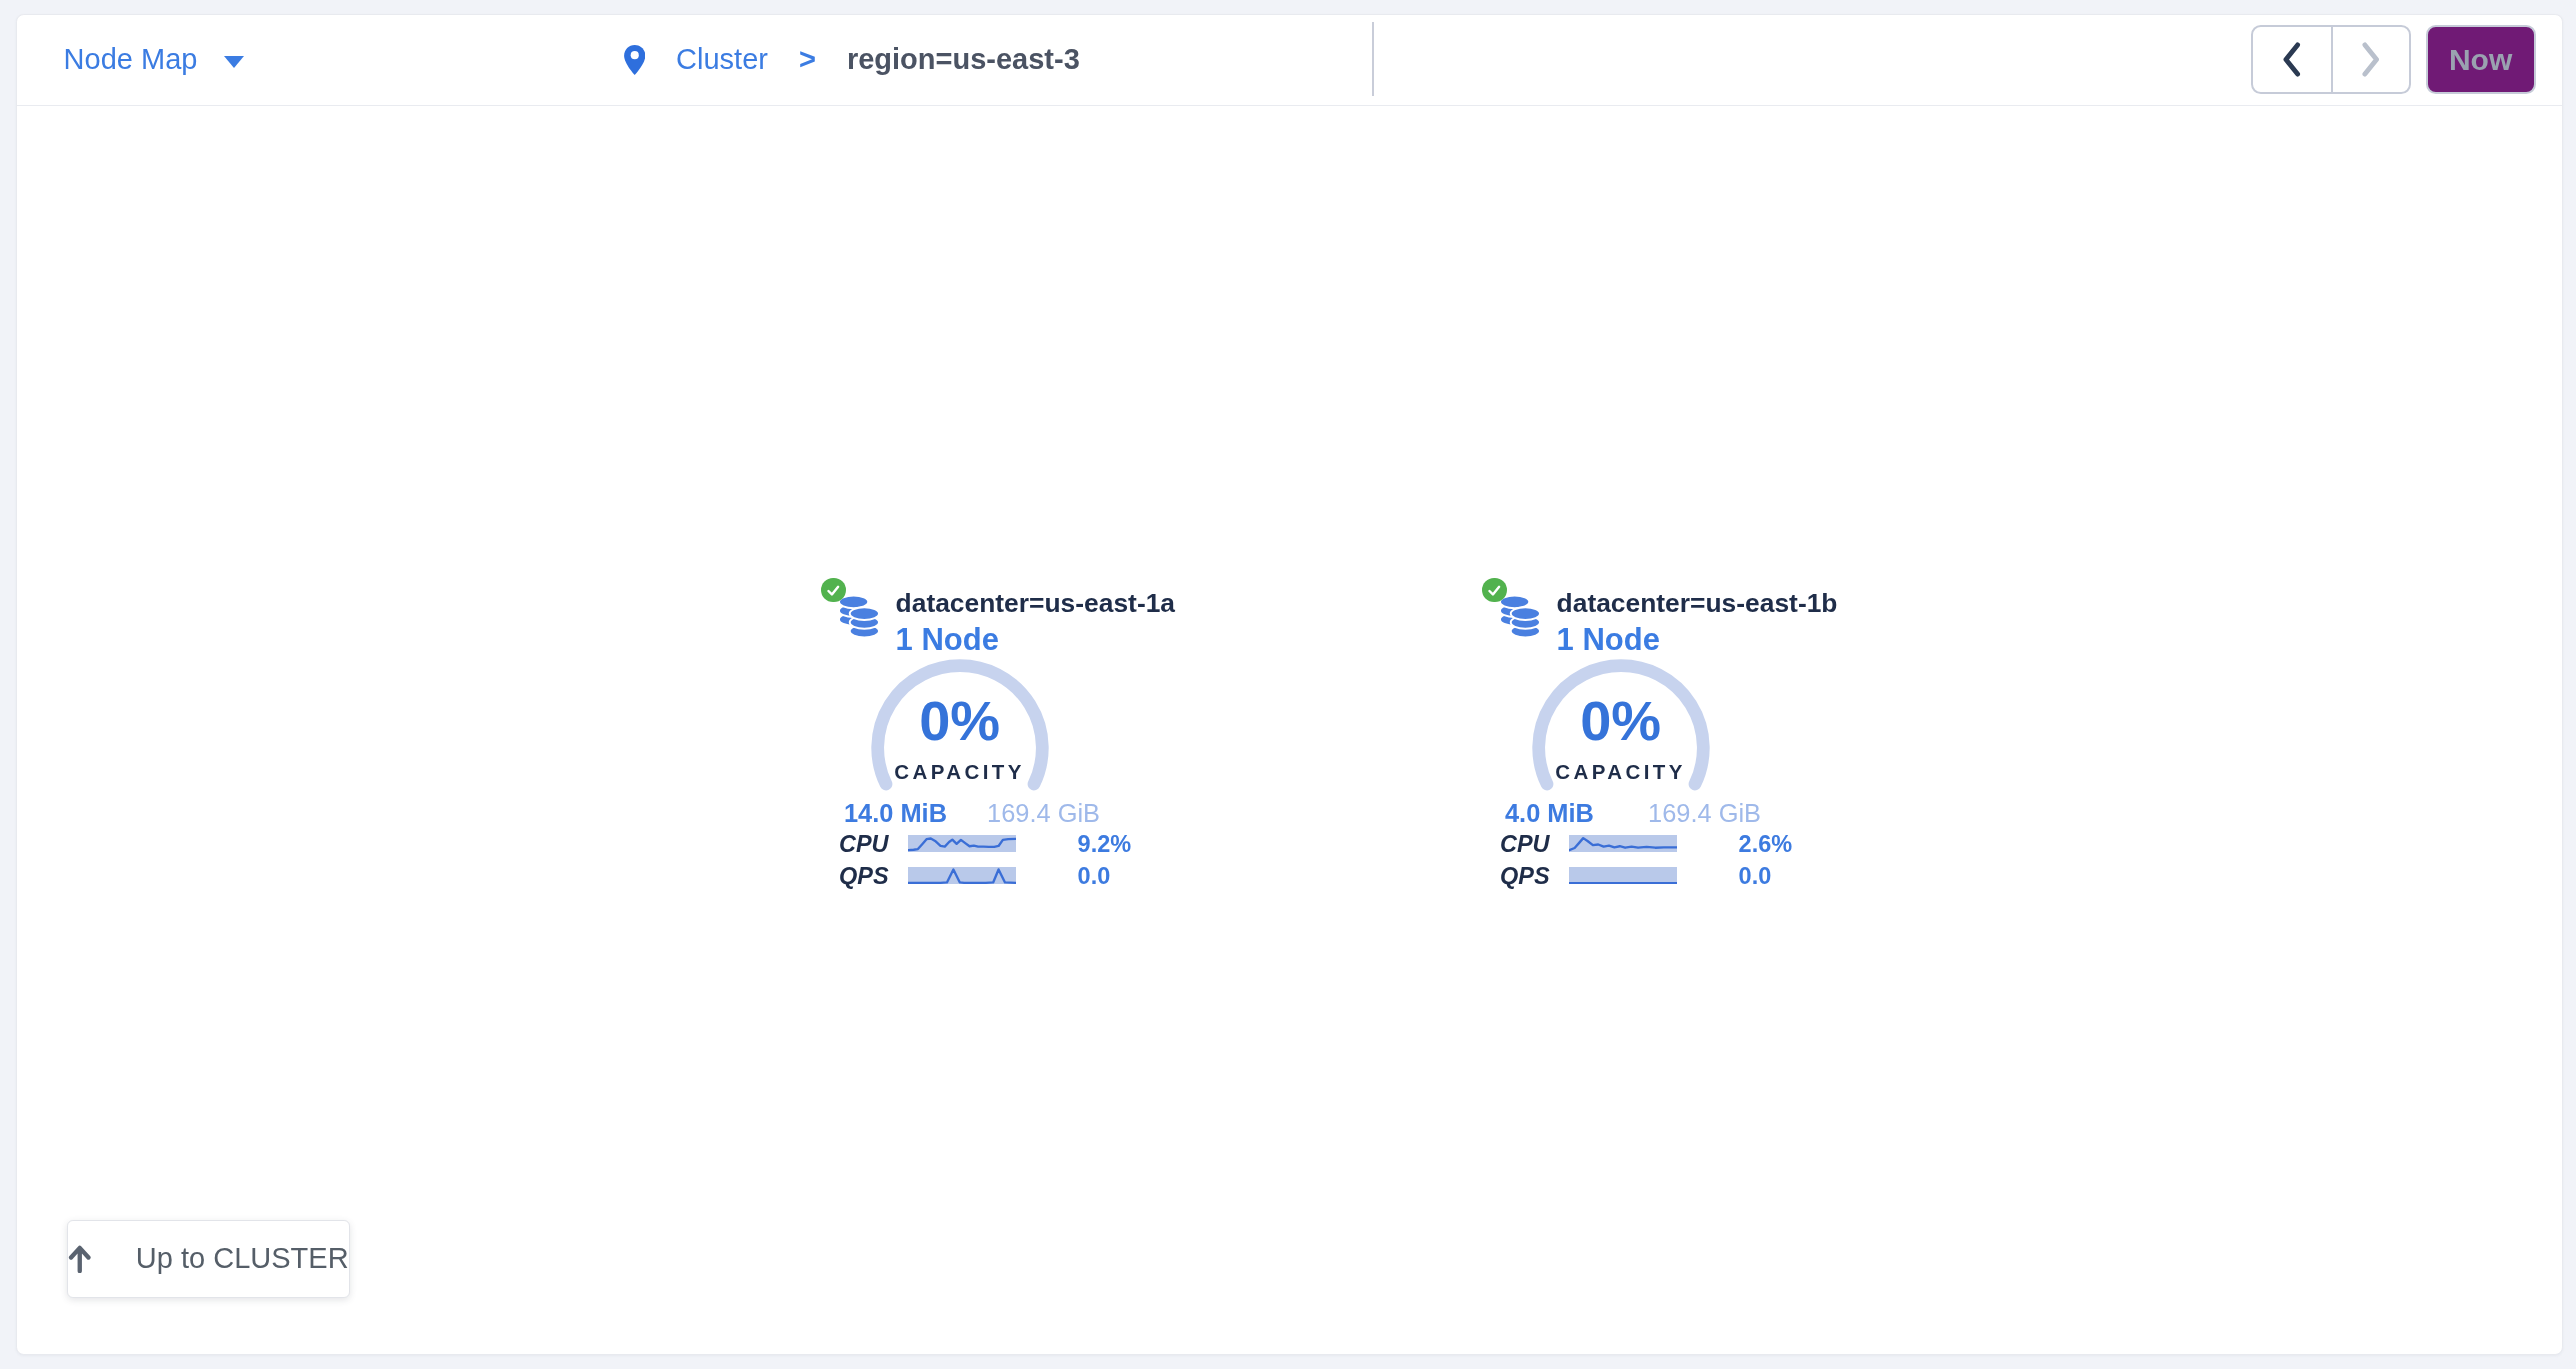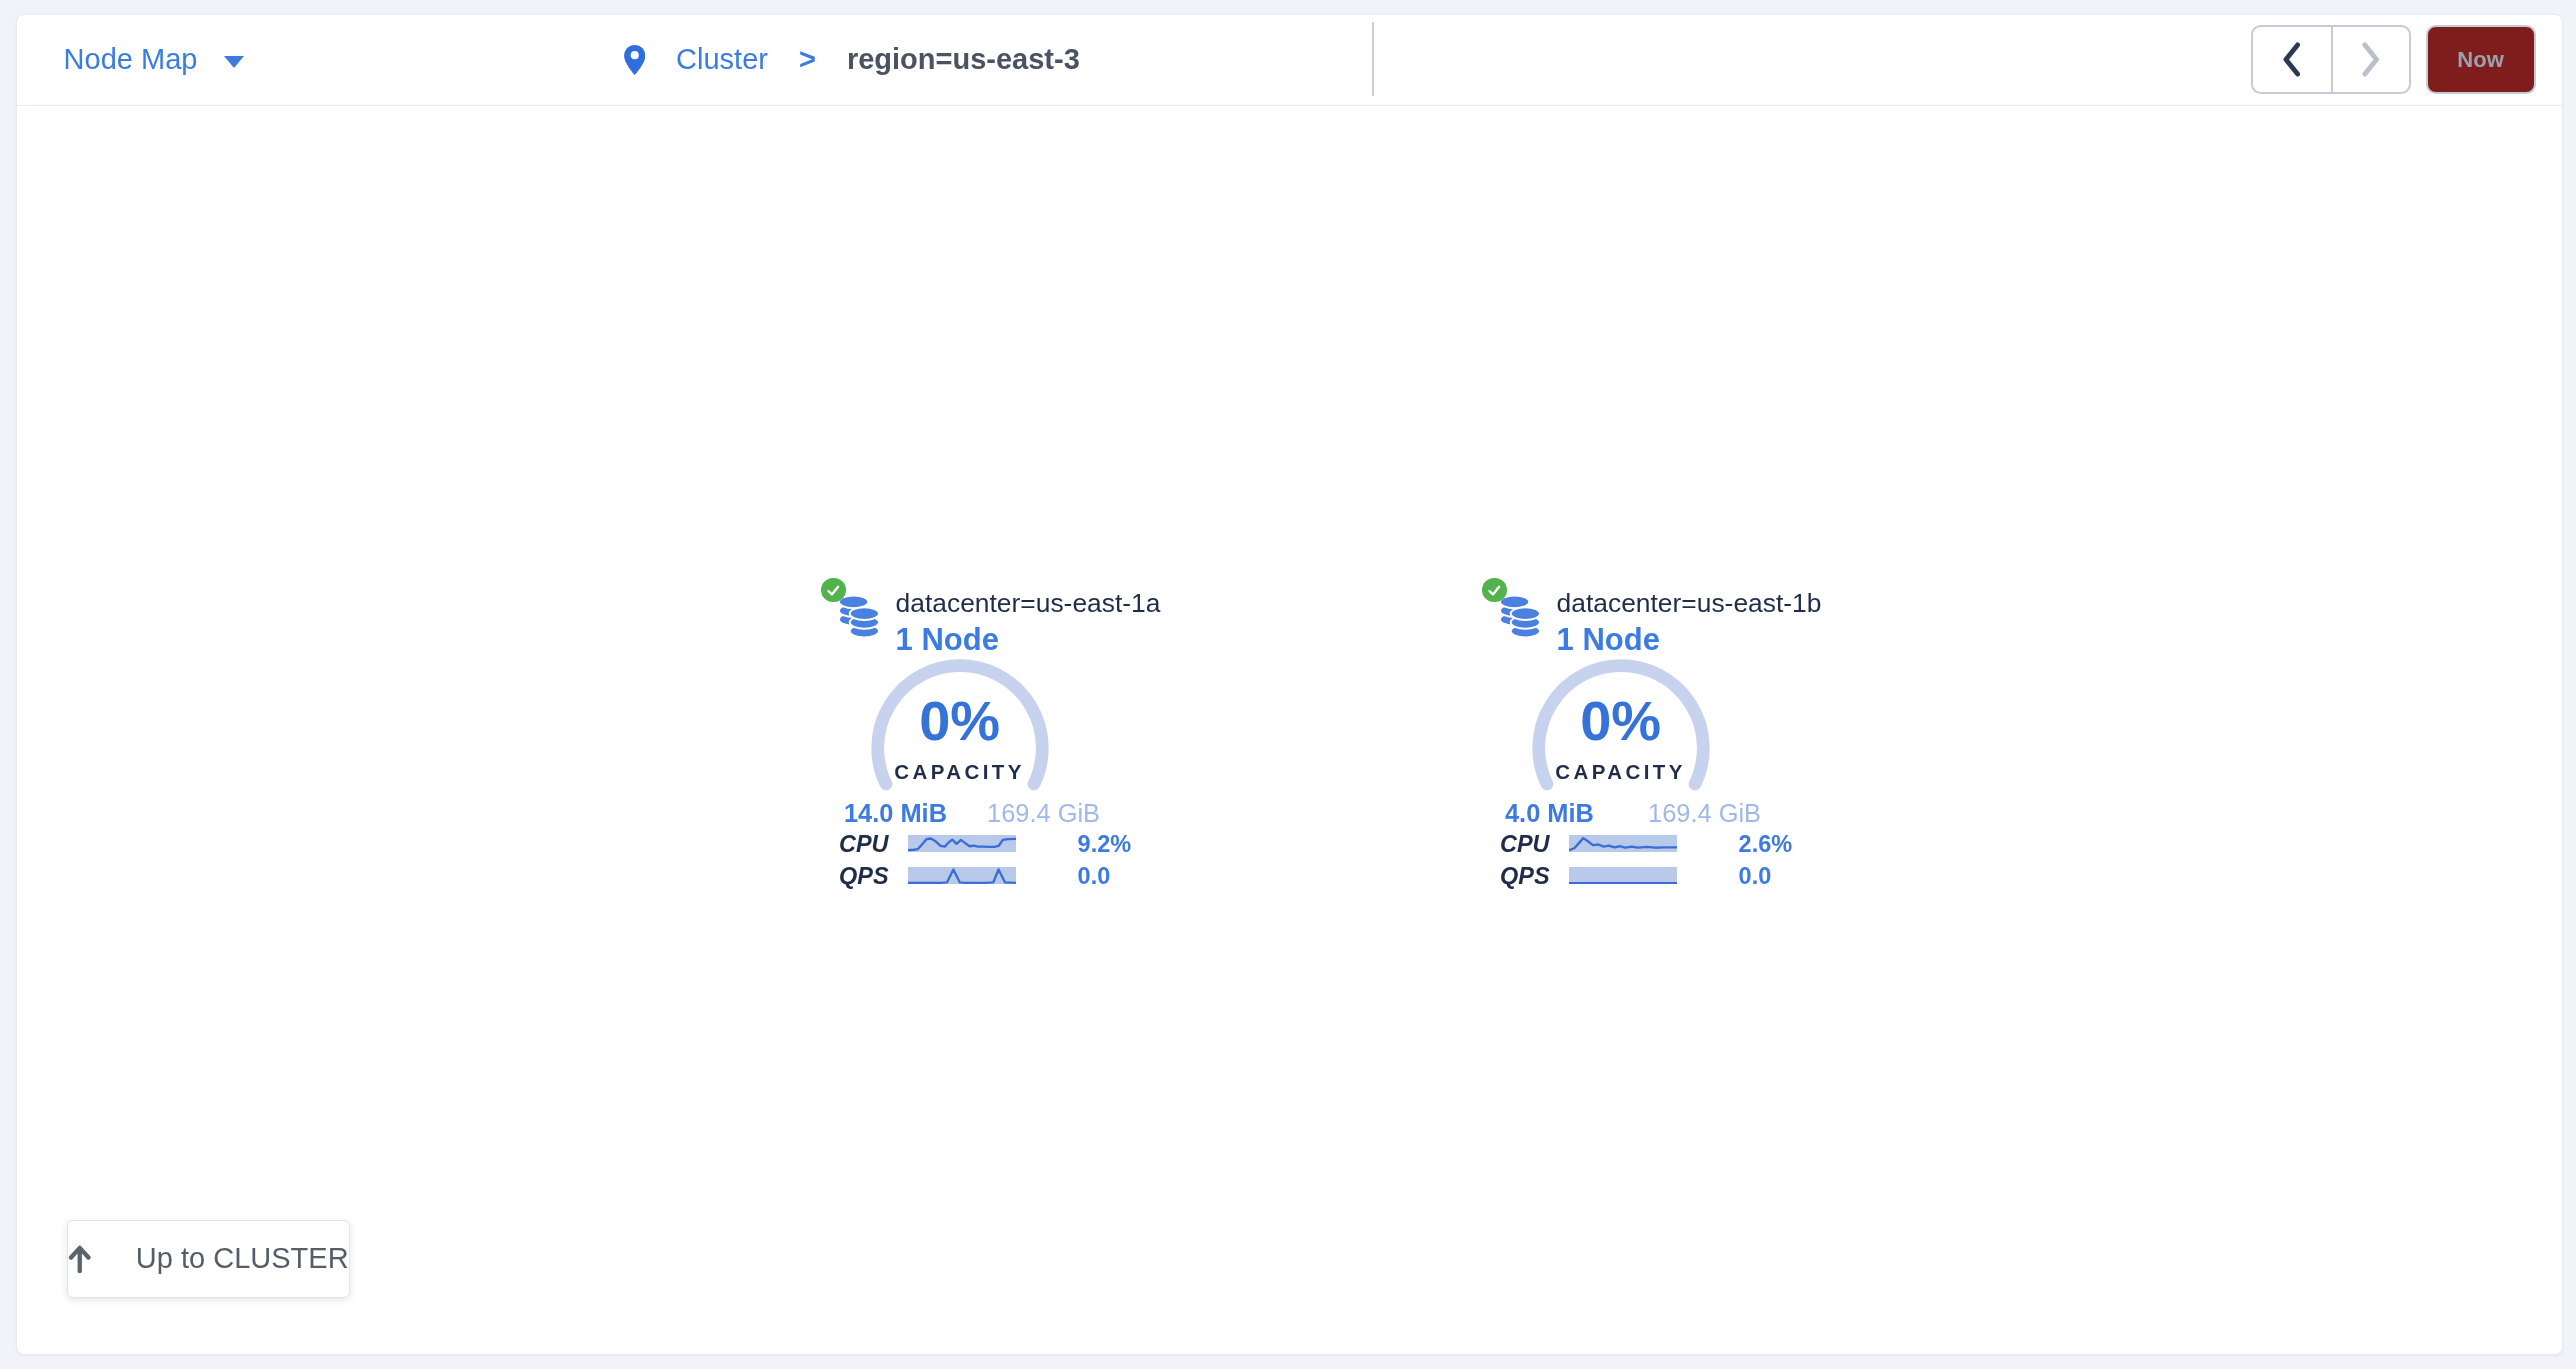--- a/index.html
+++ b/index.html
@@ -33,34 +33,34 @@
   .time-label { margin-left:23.5px; font-size:27px; font-weight:600; color:#202f4a; }
   .chev-down { position:absolute; right:27px; top:29px; }
 
   .nav-arrows { position:absolute; left:2234px; top:10.8px; height:69px; display:flex;
                 border:2px solid var(--control-border,#c6cbd8); border-radius:9.8px; background:#fff; overflow:hidden; }
   .nav-arrows .arrow-btn { width:78px; height:100%; display:flex; align-items:center; justify-content:center;
                            background:none; border:none; cursor:pointer; }
   .nav-arrows .arrow-btn + .arrow-btn { border-left:2px solid var(--control-border,#c6cbd8); }
 
   .now-btn { position:absolute; left:2409px; top:10.8px; width:110px; height:69px;
-             border:2px solid var(--control-border,#c6cbd8); border-radius:9.8px; background:#7f1d1d;
-             font-family:"Liberation Sans",sans-serif; font-size:22px; font-weight:700;
+             border:2px solid var(--control-border,#c6cbd8); border-radius:9.8px; background:#701a75;
+             font-family:"Liberation Sans",sans-serif; font-size:30px; font-weight:700;
              color:var(--disabled-text,#9aa2b0); cursor:pointer; }
 
   
   .map-area { position:relative; height:1249px; }
 
   .datacenter { position:absolute; top:471px; width:352px; height:333px; cursor:pointer; }
   .dc-a { left:802px; } .dc-b { left:1463px; }
 
   .status-badge { position:absolute; left:2.9px; top:1px; width:24.4px; height:24.4px; border-radius:50%;
                   background:var(--green-ok,#52b24e); display:flex; align-items:center; justify-content:center; z-index:2; }
   .db-icon { position:absolute; left:20.5px; top:17.6px; }
-  .dc-title { position:absolute; left:77px; top:11.7px; font-size:26.4px; font-weight:400; color:var(--dark-navy,#1f2d49); white-space:nowrap; }
+  .dc-title { position:absolute; left:77px; top:11.7px; font-size:26.4px; font-weight:700; color:var(--dark-navy,#1f2d49); white-space:nowrap; }
   .dc-nodes { position:absolute; left:77px; top:45px; font-size:31px; font-weight:700; color:var(--accent-blue,#3b7ce2); }
 
   .gauge { position:absolute; left:43px; top:73px; width:196px; height:196px; }
   .gauge svg { position:absolute; left:0; top:0; }
   .gauge-pct { position:absolute; left:0; top:43px; width:196px; text-align:center;
                font-size:56px; line-height:56px; font-weight:800; color:var(--pct-blue,#3573d9); }
   .gauge-cap { position:absolute; left:0; top:110px; width:196px; text-align:center;
                font-size:20.5px; font-weight:700; letter-spacing:3.4px; color:var(--dark-navy,#1f2d49); }
 
   .cap-row { position:absolute; left:25.4px; top:222px; width:256px; display:flex; justify-content:space-between; }

